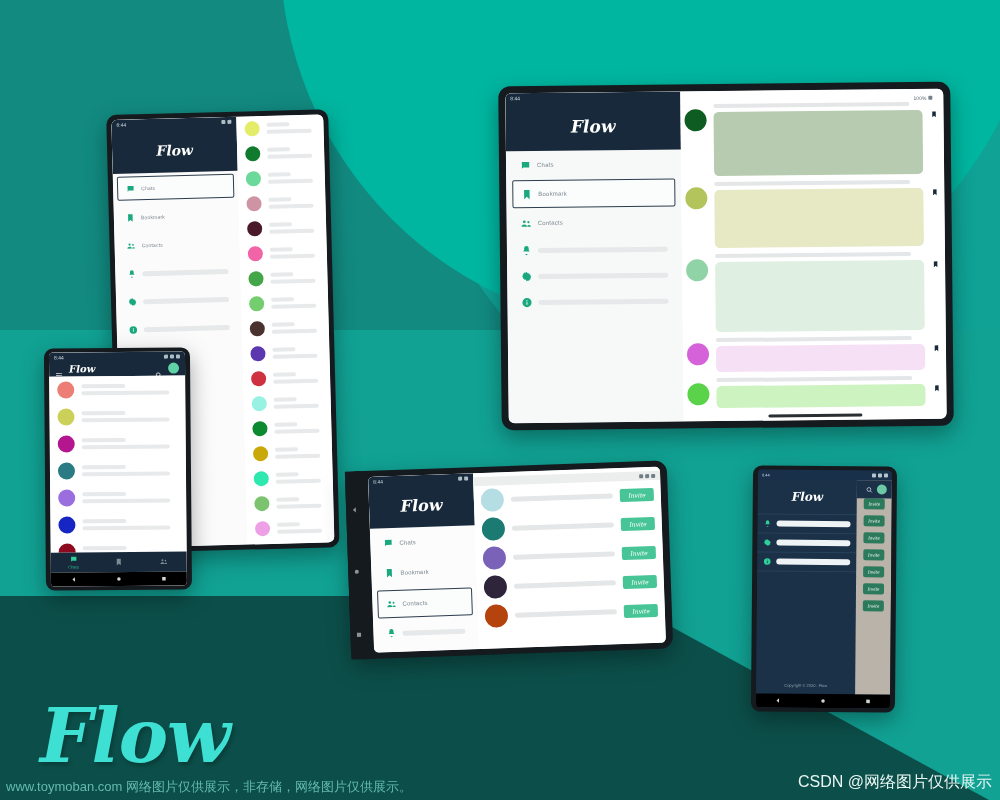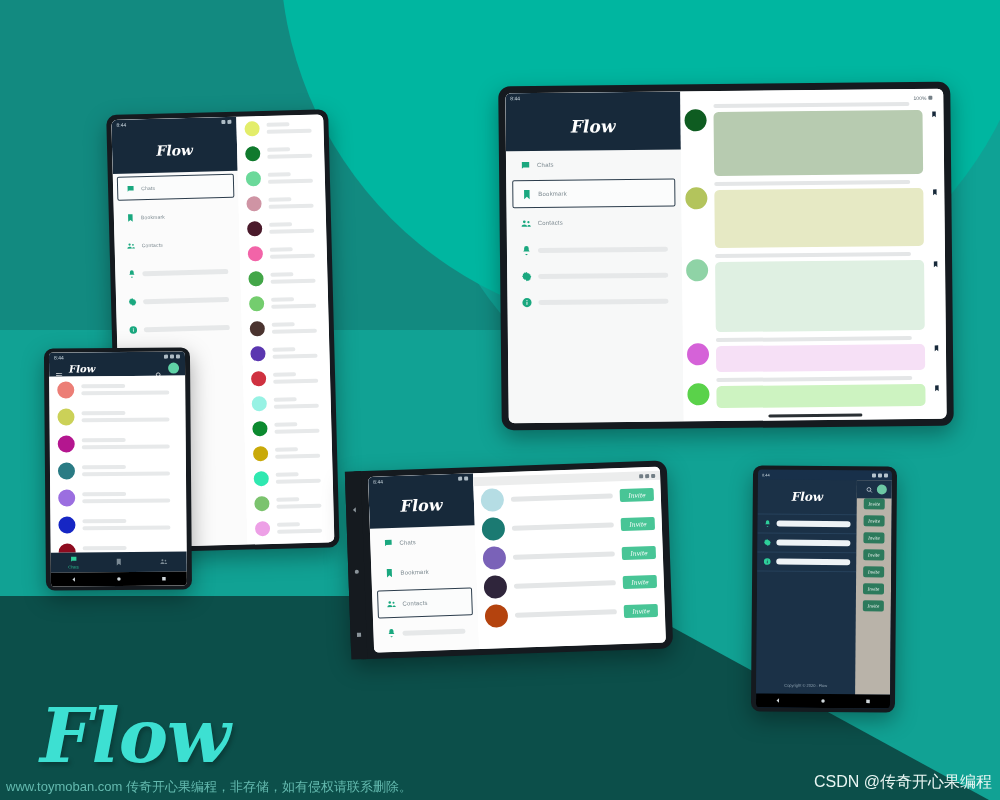--- a/index.html
+++ b/index.html
@@ -159,22 +159,22 @@
 <div id="bg">
   <div class="bg-base"></div>
   <div class="bg-right"></div>
   <div class="bg-cone"></div>
   <div class="bg-mid"></div>
   <div class="bg-tri"></div>
 </div>
 
 <div id="brand">Flow</div>
 
-<div class="wm" id="wm-left">www.toymoban.com 传奇开心果编程，非存储，如有侵权请联系删除。</div>
-<div class="wm" id="wm-right">CSDN @传奇开心果编程</div>
+<div class="wm" id="wm-left">www.toymoban.com 网络图片仅供展示，非存储，网络图片仅供展示。</div>
+<div class="wm" id="wm-right">CSDN @网络图片仅供展示</div>
 
 <div class="device" id="d1">
   <div class="bezel">
     <div class="screen">
 
       <div class="side navy" style="background:#fbfbfb;">
         <div class="hdr navy">
           <div class="sb">
             <span>8:44</span>
             <span class="r">

